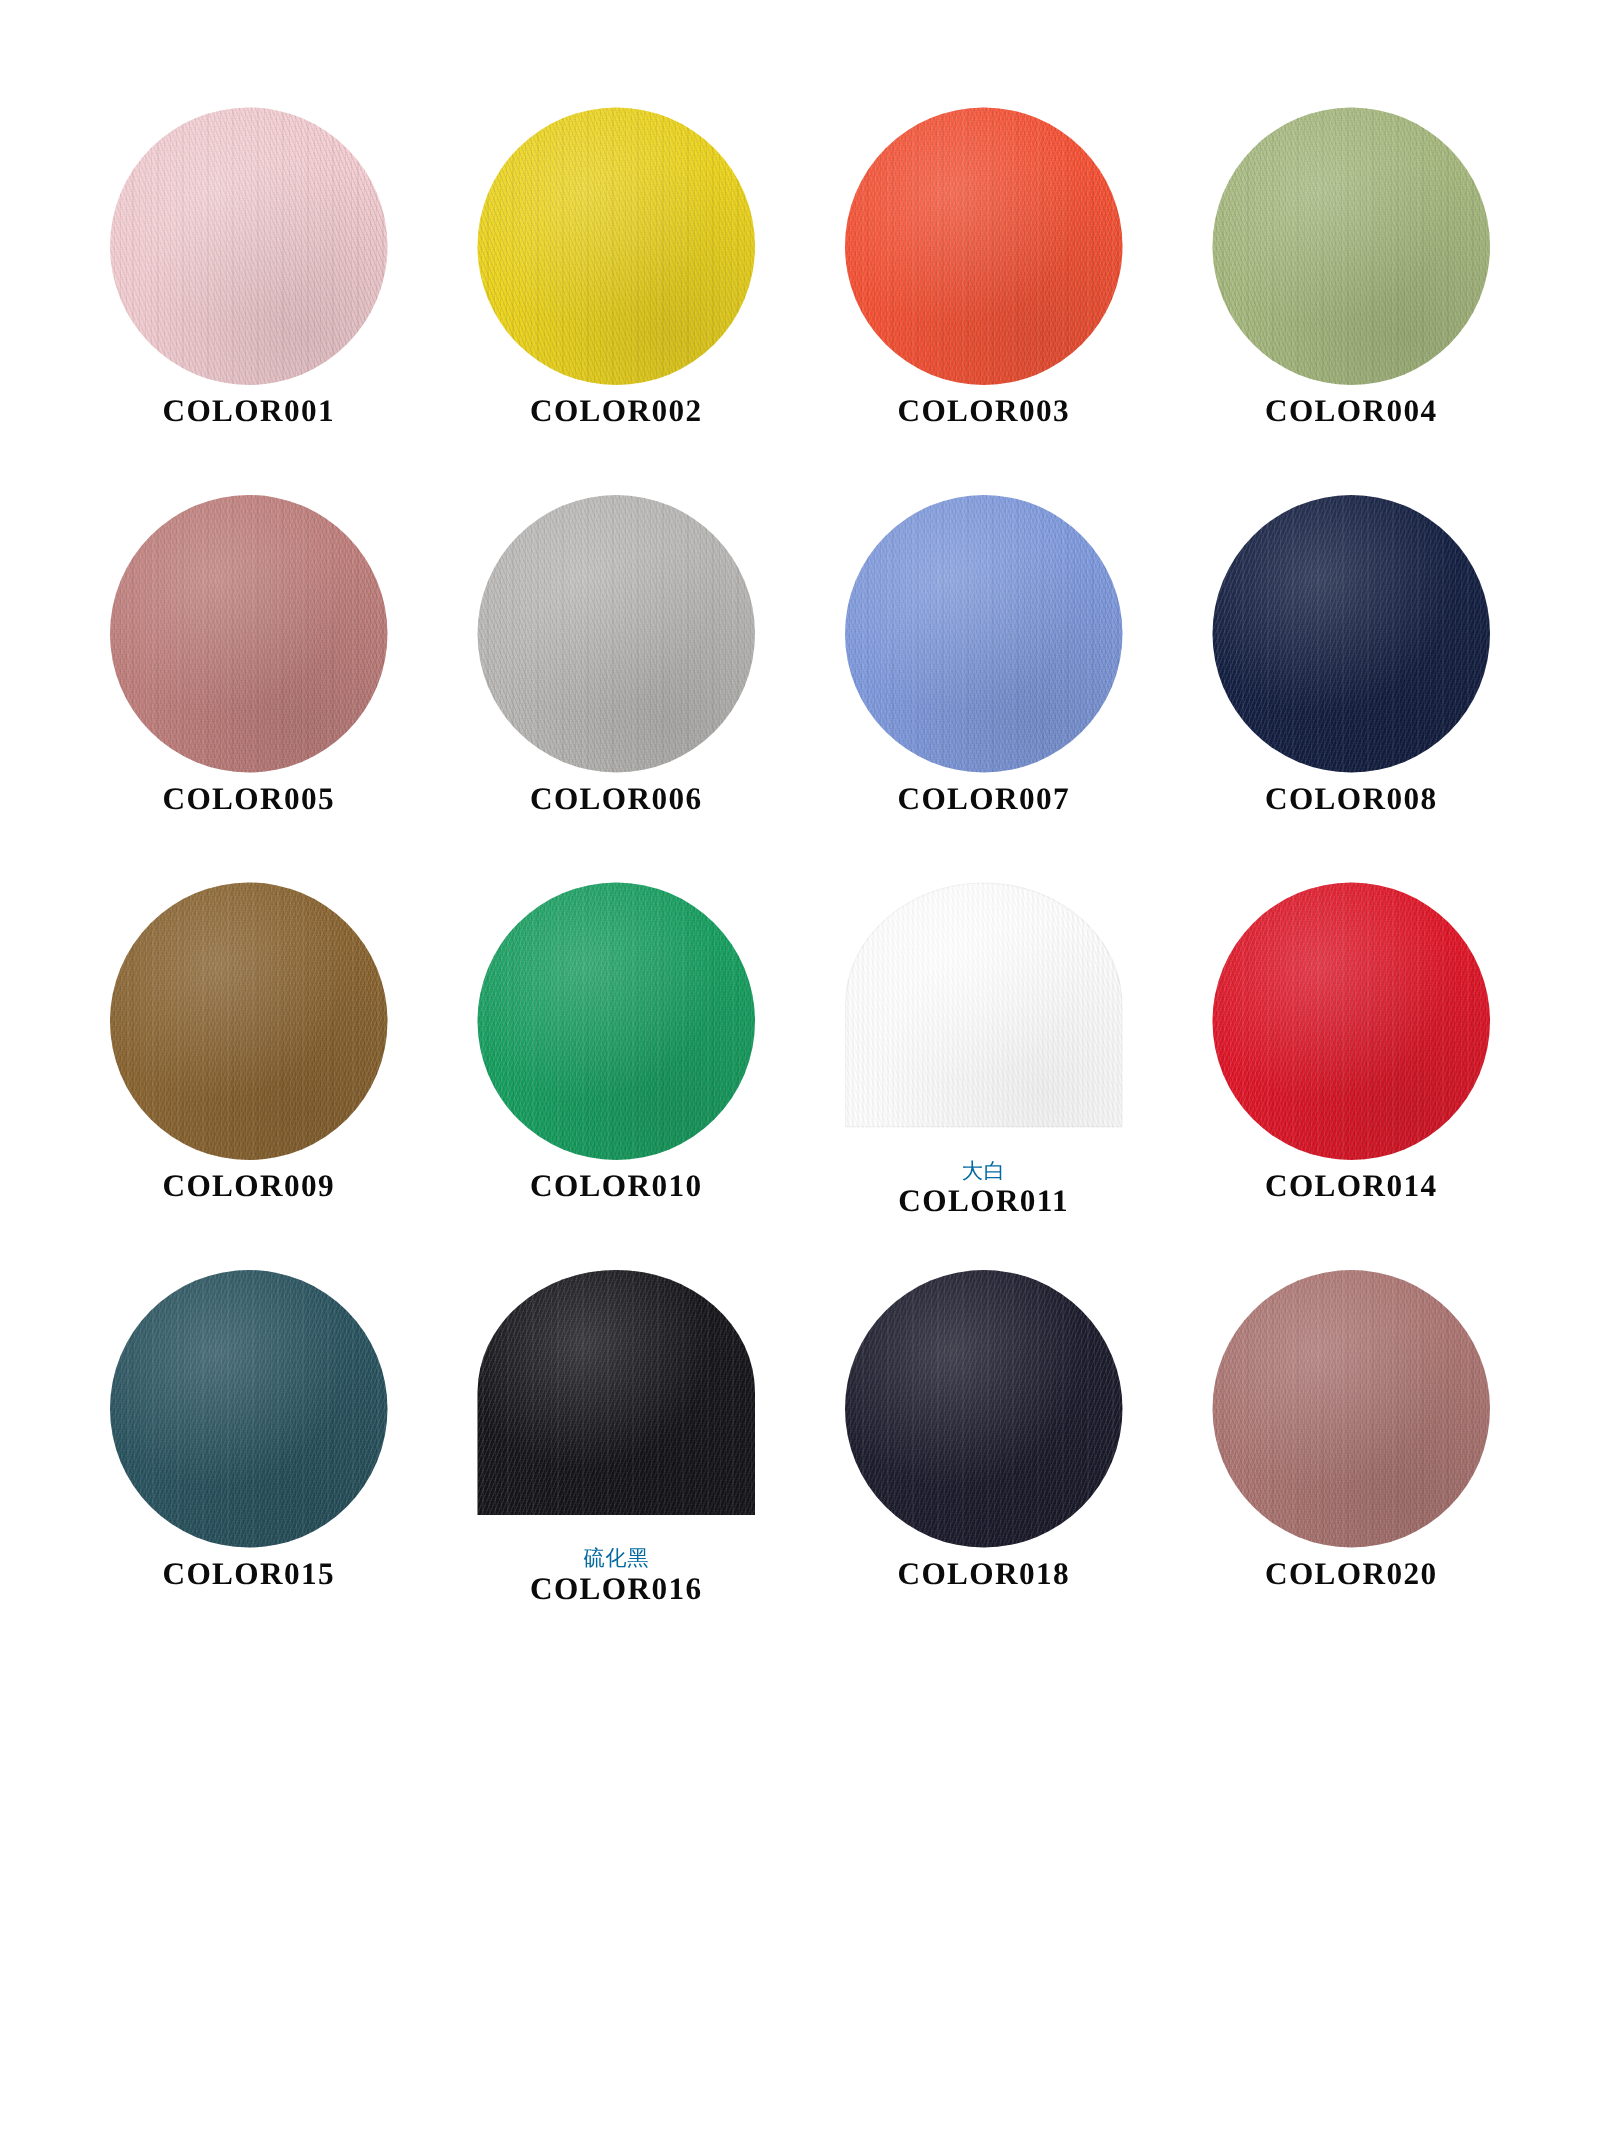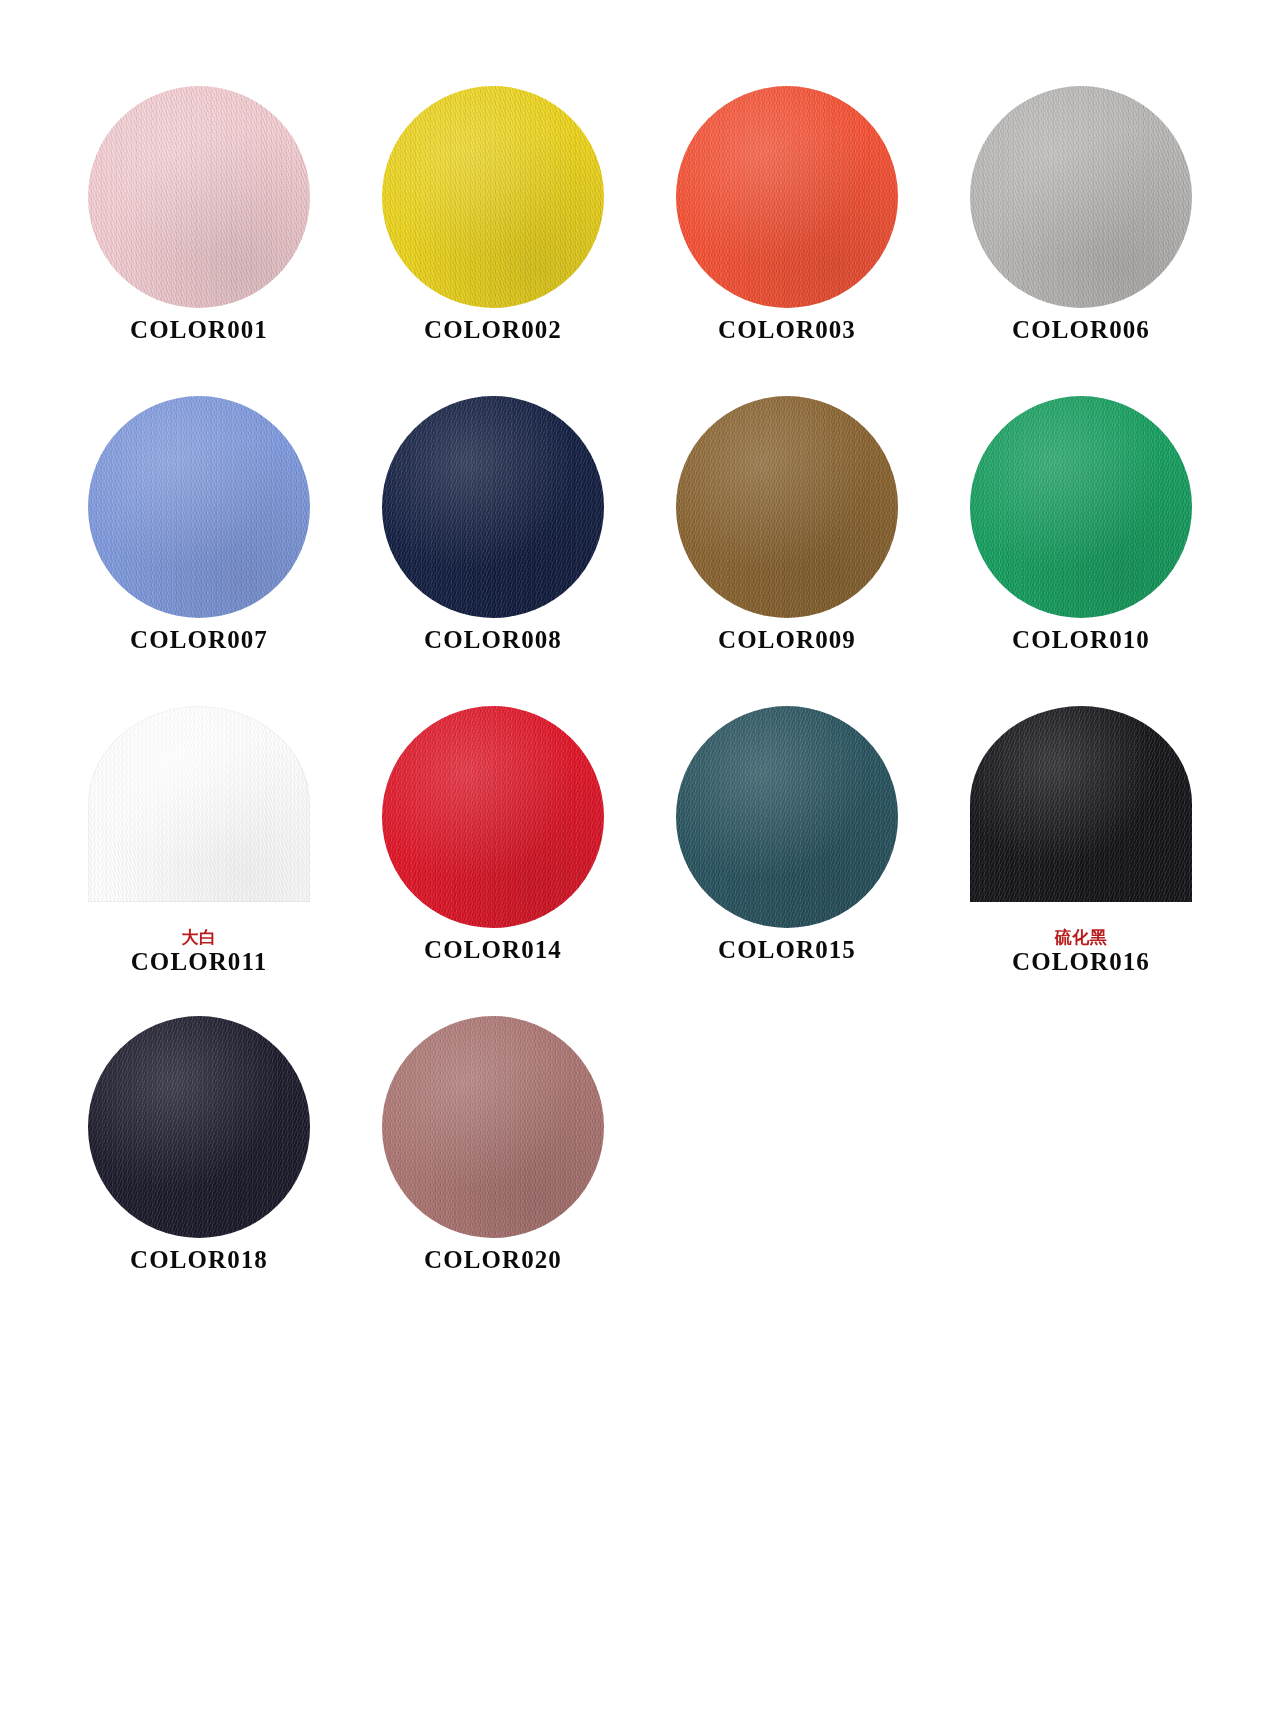--- a/index.html
+++ b/index.html
@@ -139,22 +139,22 @@
     margin-top: 8px;
     display: flex;
     flex-direction: column;
     align-items: center;
     line-height: 1.12;
   }
 
   .alt-label {
     font-family: "DejaVu Sans", sans-serif;
     font-size: 17px;
-    font-weight: 700;
-    color: #b91c1c;
+    font-weight: 400;
+    color: #0369a1;
     letter-spacing: 0.5px;
     margin-bottom: 1px;
     white-space: nowrap;
   }
 
   .code-label {
     font-family: "Liberation Serif", "DejaVu Serif", serif;
     font-size: 25px;
     font-weight: 700;
     color: #0b0b0b;
@@ -198,20 +198,42 @@
             <div class="tex"></div>
             <div class="shade"></div>
           </div>
         </div>
         <div class="labels">
           <div class="code-label">COLOR003</div>
         </div>
       </div>
       <div class="swatch-cell">
         <div class="disc-wrap">
+          <div class="disc" style="background: rgb(166, 185, 126);">
+            <div class="tex"></div>
+            <div class="shade"></div>
+          </div>
+        </div>
+        <div class="labels">
+          <div class="code-label">COLOR004</div>
+        </div>
+      </div>
+      <div class="swatch-cell">
+        <div class="disc-wrap">
+          <div class="disc" style="background: rgb(192, 127, 124);">
+            <div class="tex"></div>
+            <div class="shade"></div>
+          </div>
+        </div>
+        <div class="labels">
+          <div class="code-label">COLOR005</div>
+        </div>
+      </div>
+      <div class="swatch-cell">
+        <div class="disc-wrap">
           <div class="disc" style="background: rgb(185, 184, 182);">
             <div class="tex"></div>
             <div class="shade"></div>
           </div>
         </div>
         <div class="labels">
           <div class="code-label">COLOR006</div>
         </div>
       </div>
       <div class="swatch-cell">

